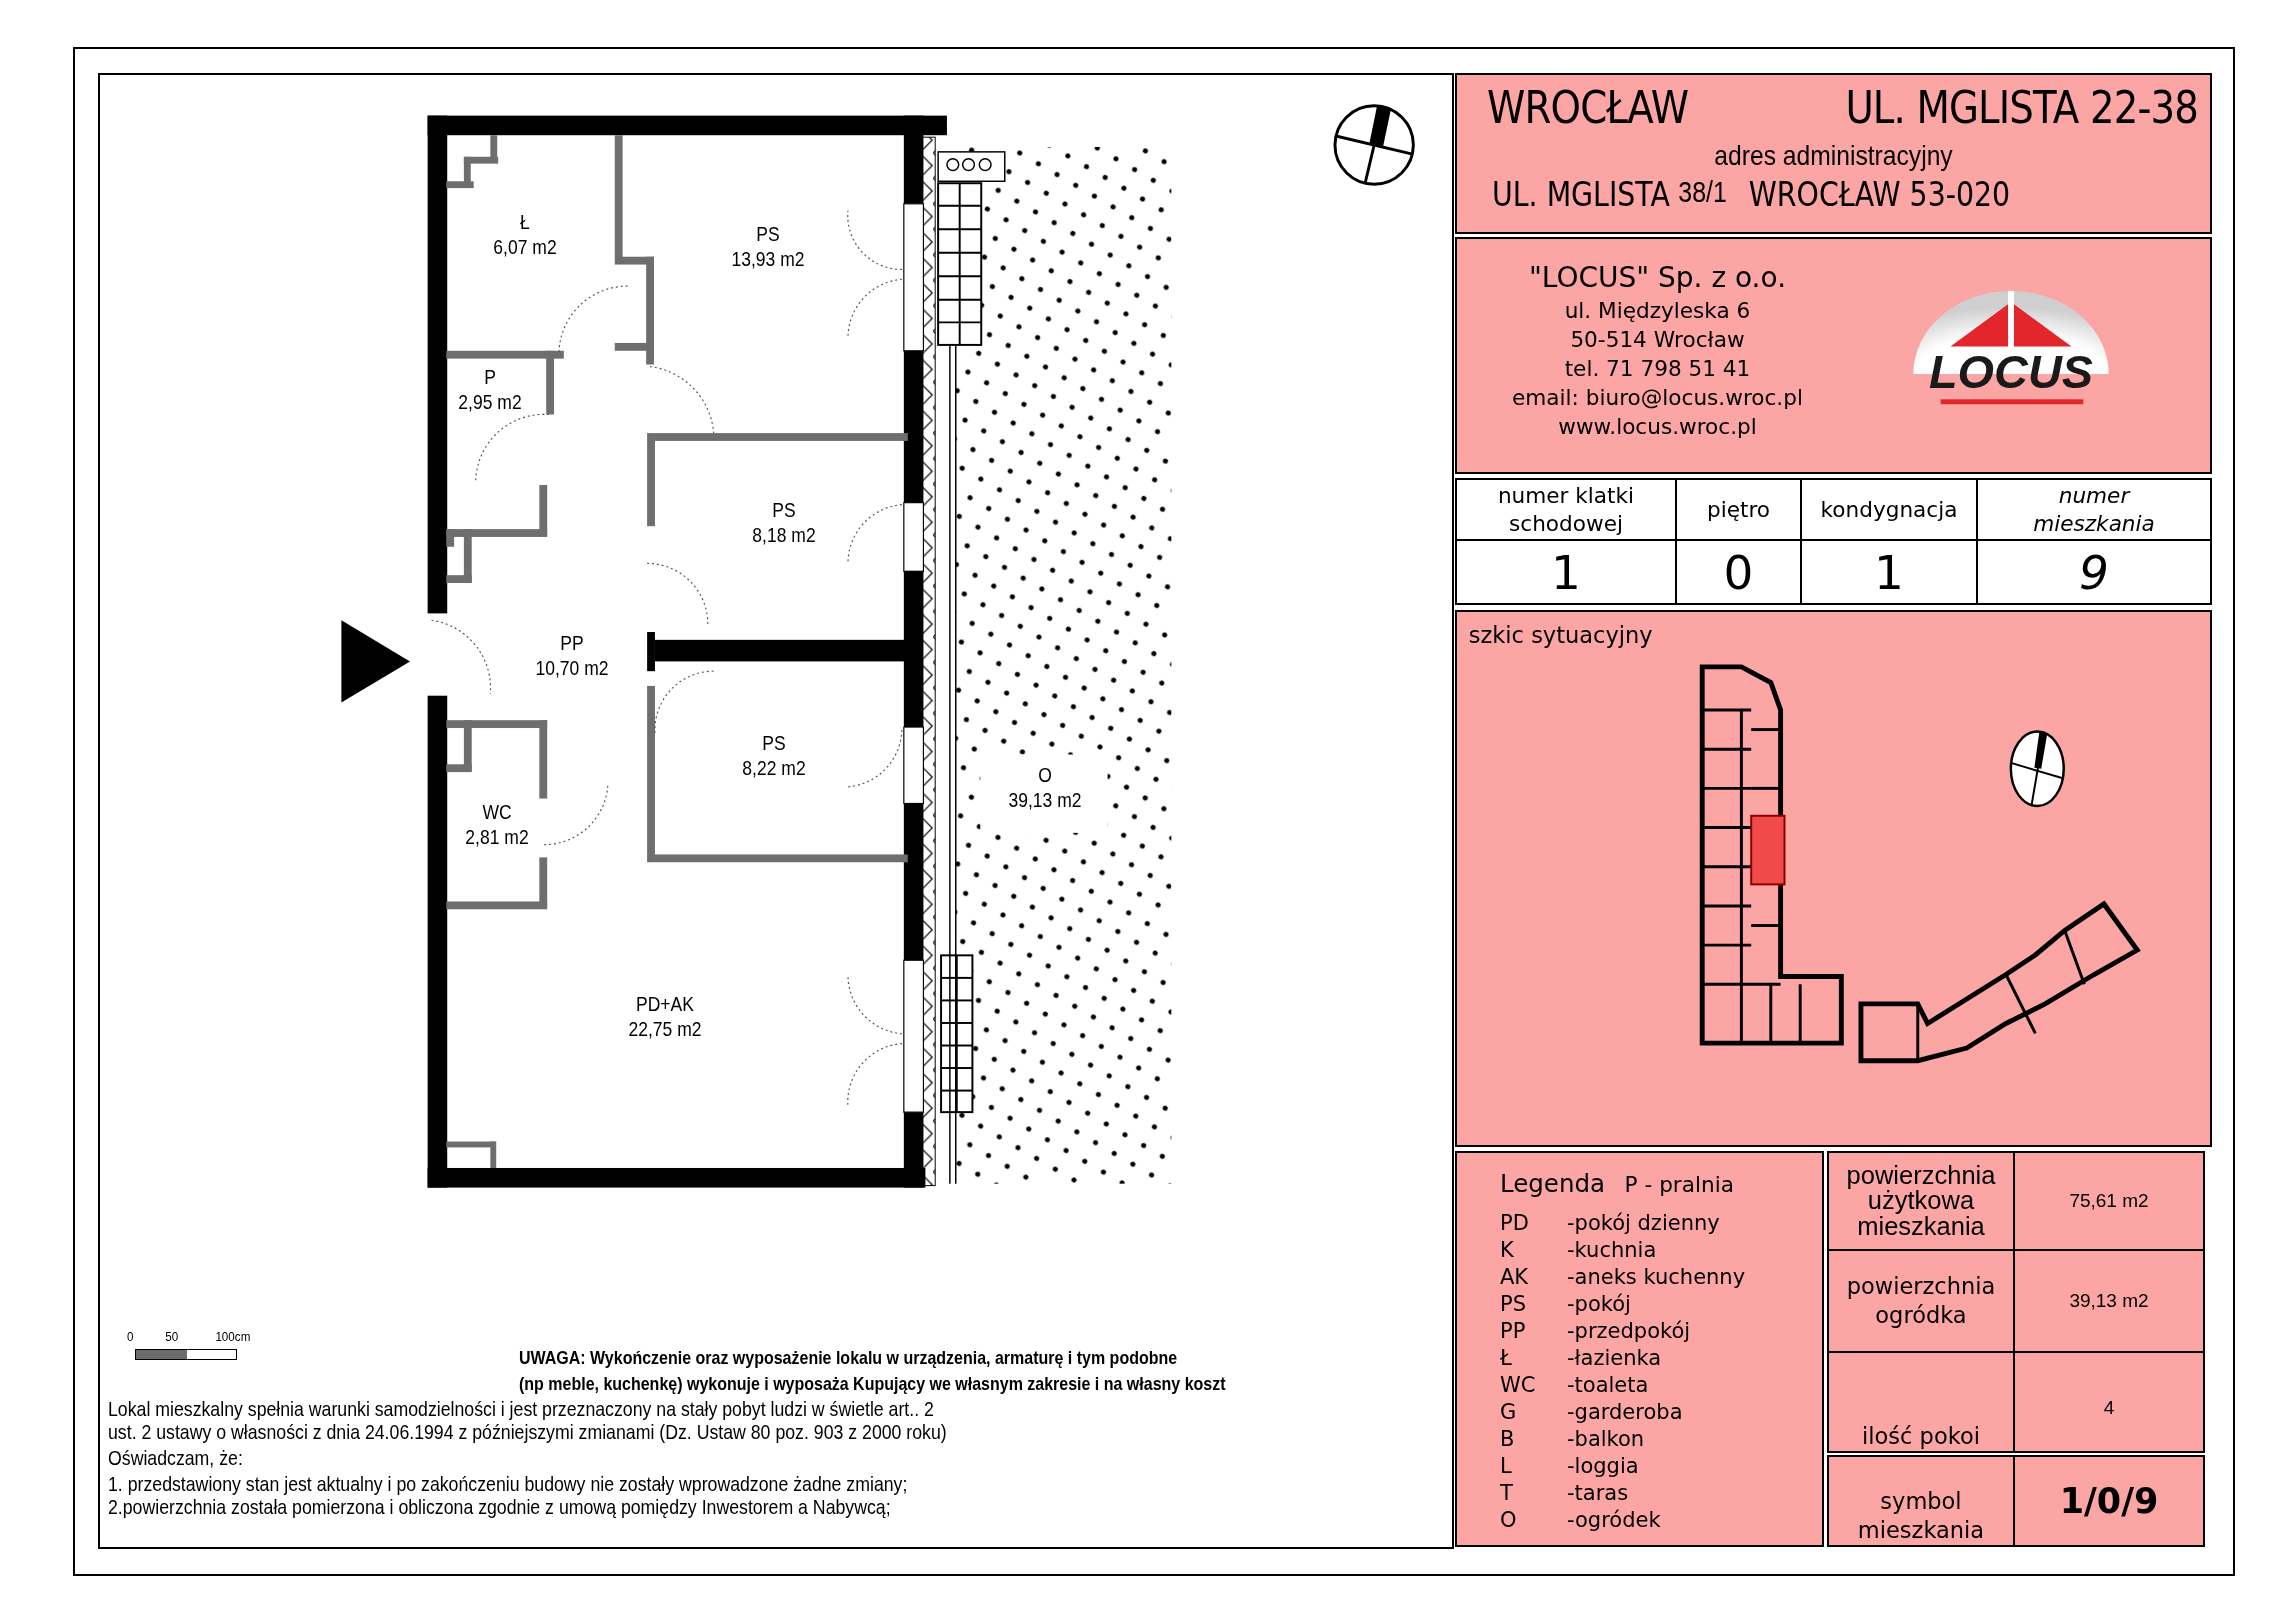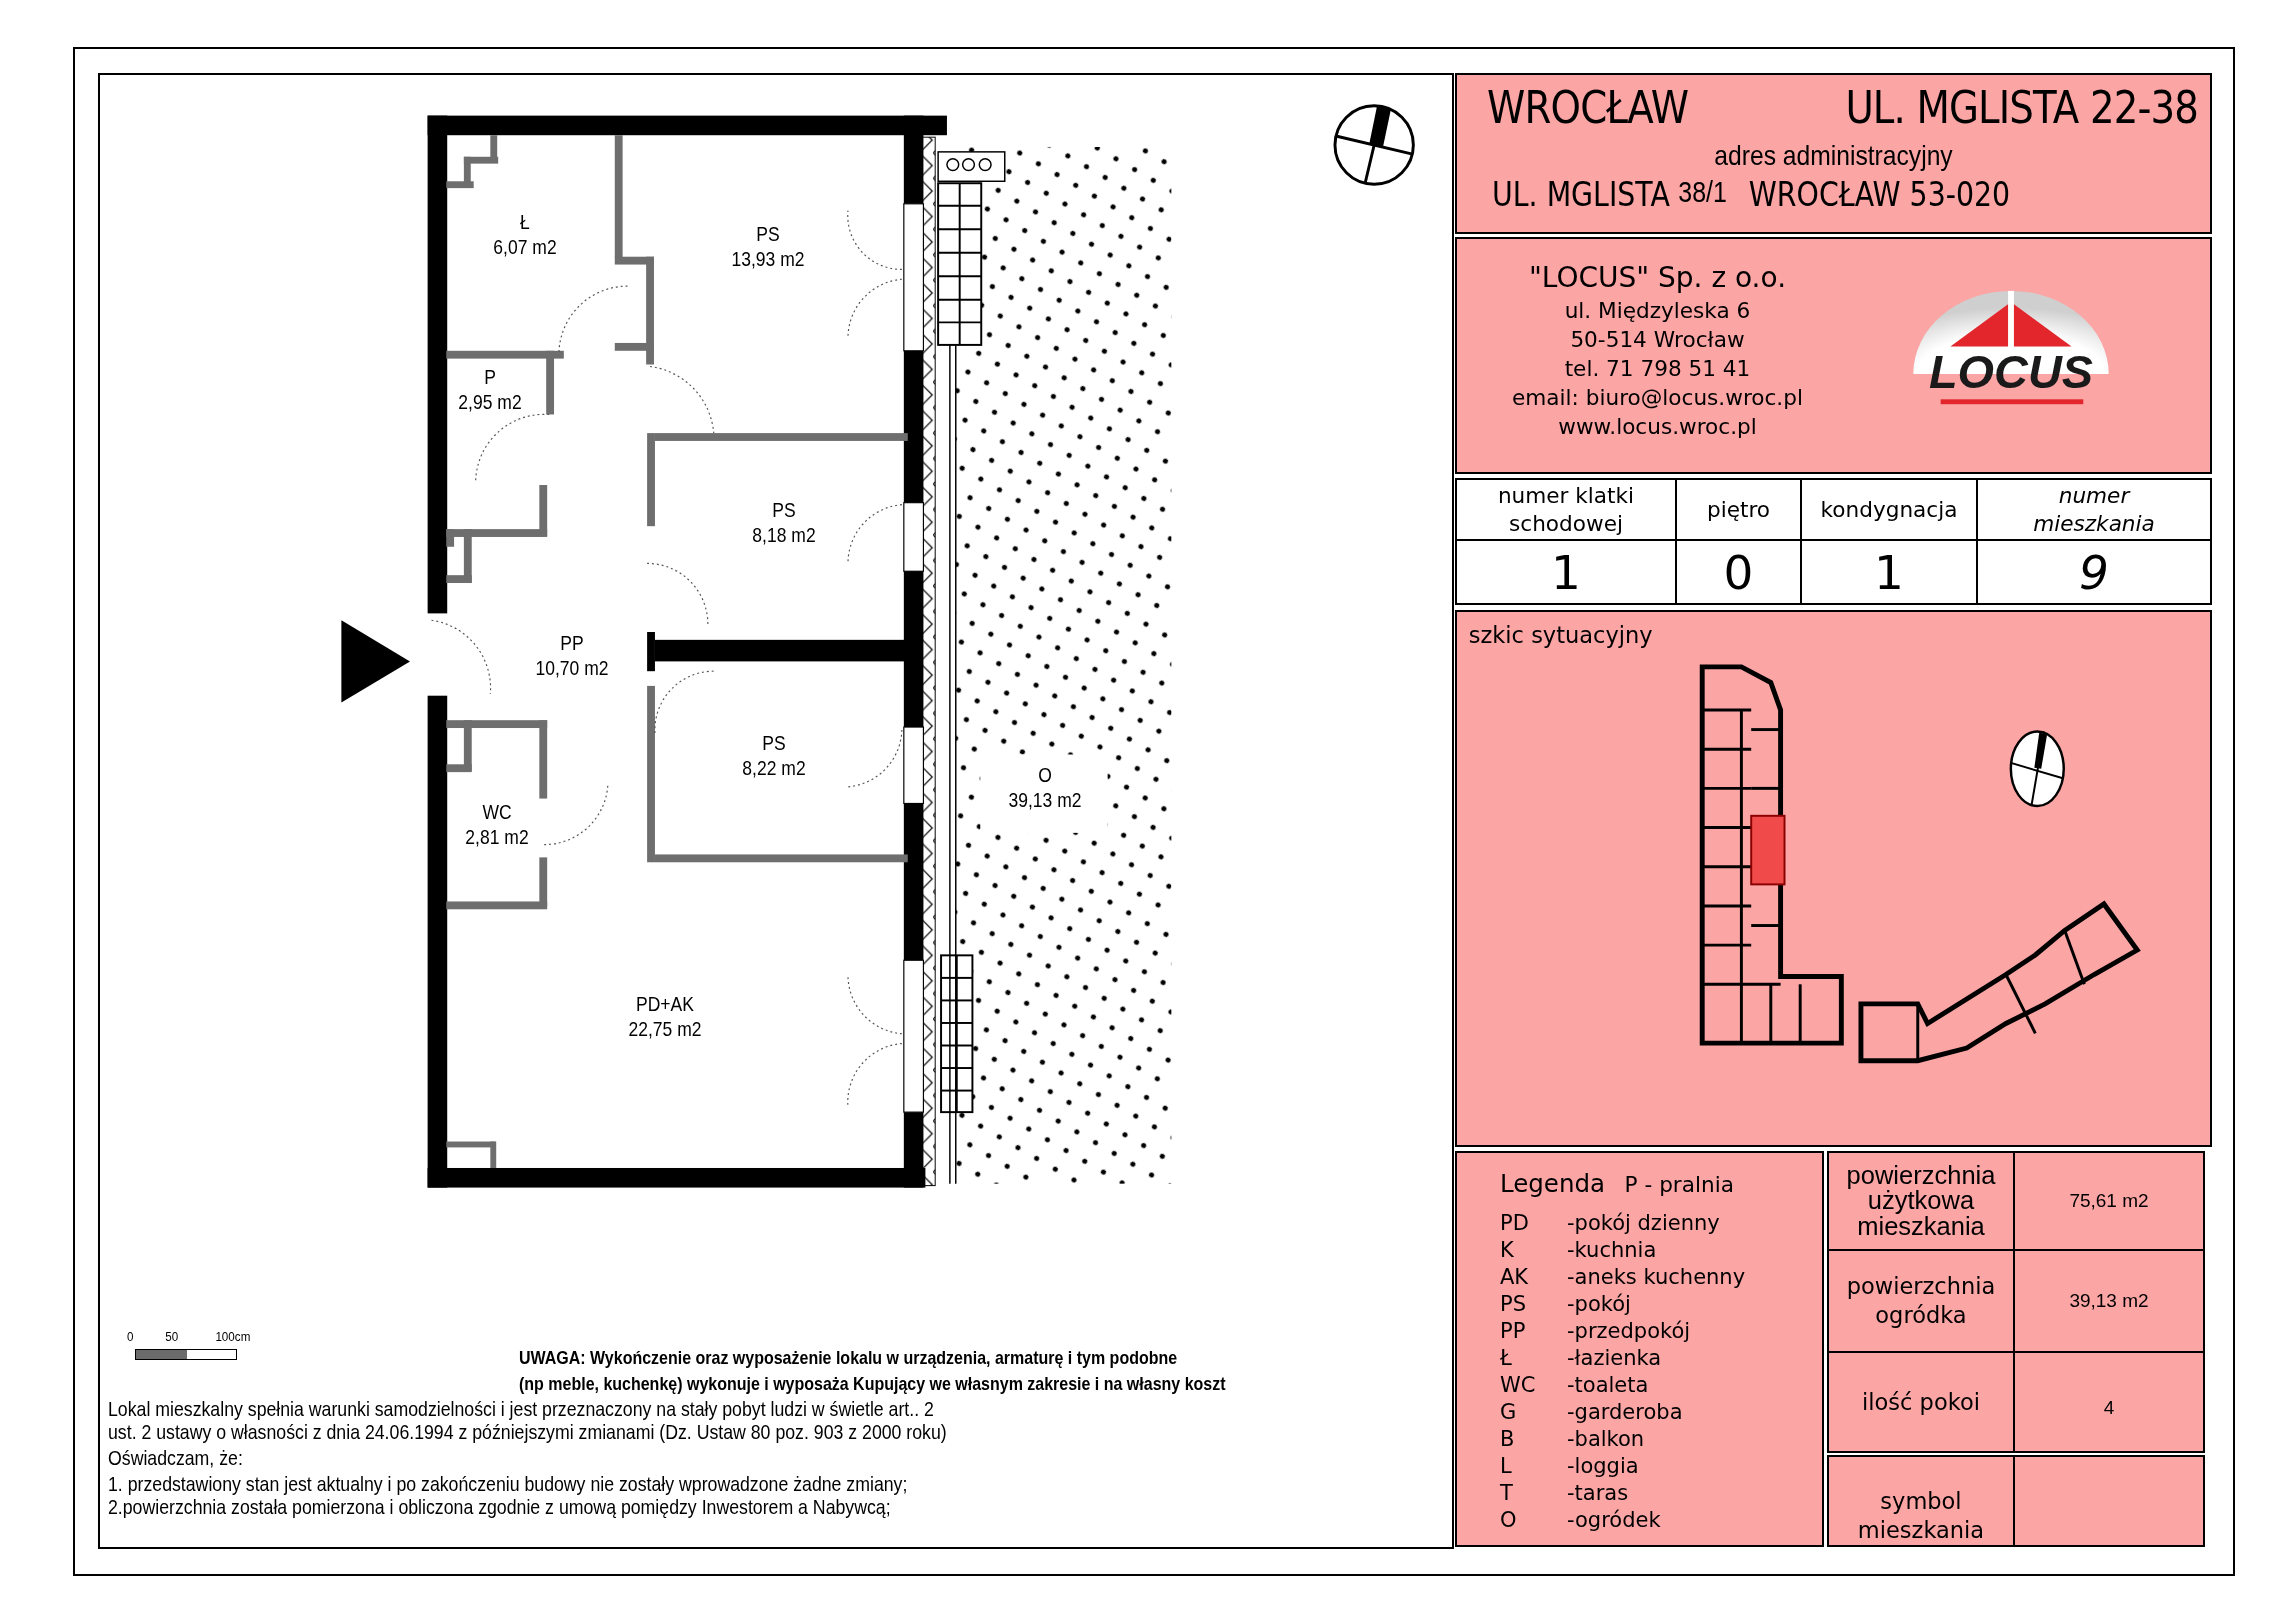--- a/index.html
+++ b/index.html
@@ -419,27 +419,28 @@
       </div>
     </div>
   <div class="stats-val">75,61 m2</div>
   <div class="stats-label dv">
       <div>
         <div>powierzchnia</div>
         <div>ogródka</div>
       </div>
     </div>
   <div class="stats-val">39,13 m2</div>
-  <div class="stats-label dv" style="align-items:center;">
+  <div class="stats-label dv" style="align-items:flex-end;">
       <div>ilość pokoi</div>
     </div>
   <div class="stats-val" style="padding-top:11.8px;">4</div>
 </div>
 
 <div class="box symbol-box">
   <div>
       <div>
         <div>symbol</div>
         <div>mieszkania</div>
       </div>
     </div>
+  <div class="symbol-val">1/0/9</div>
 </div>
 
 
 </body></html>

